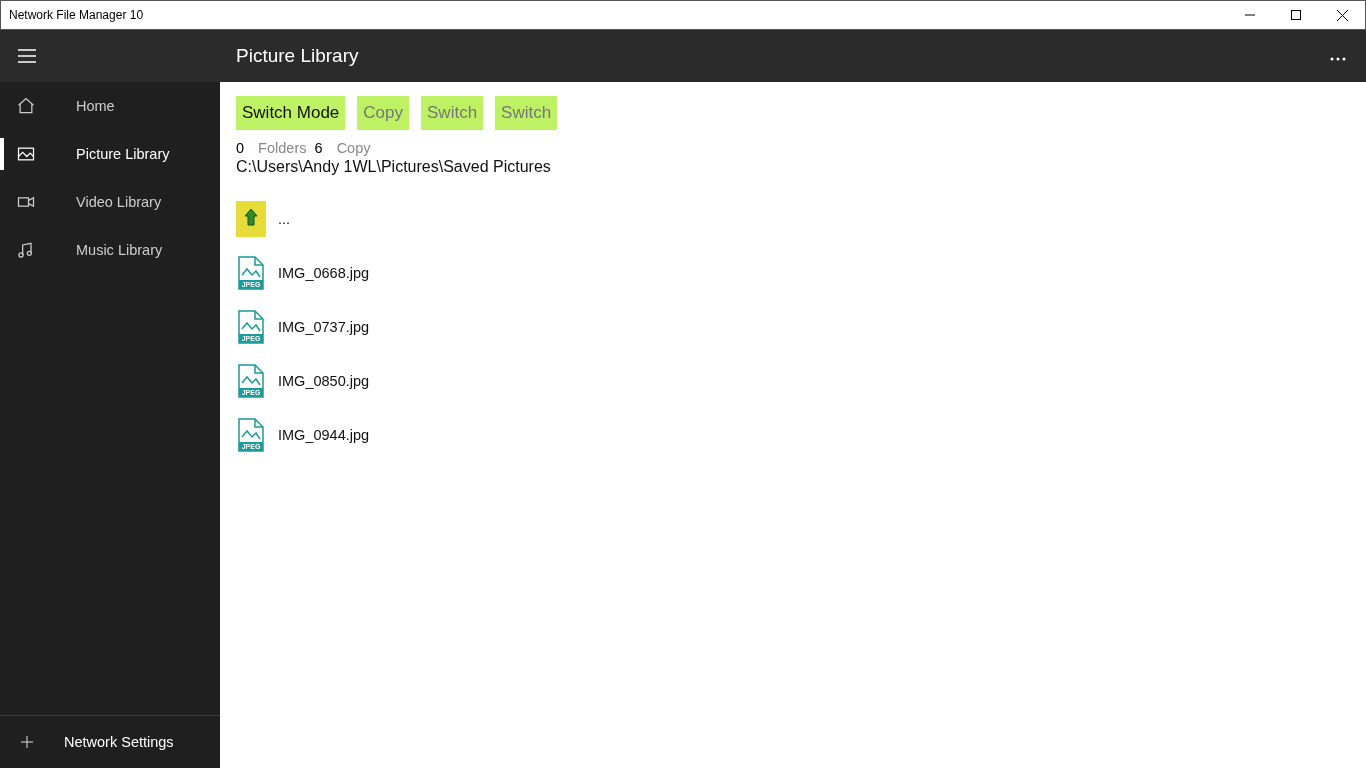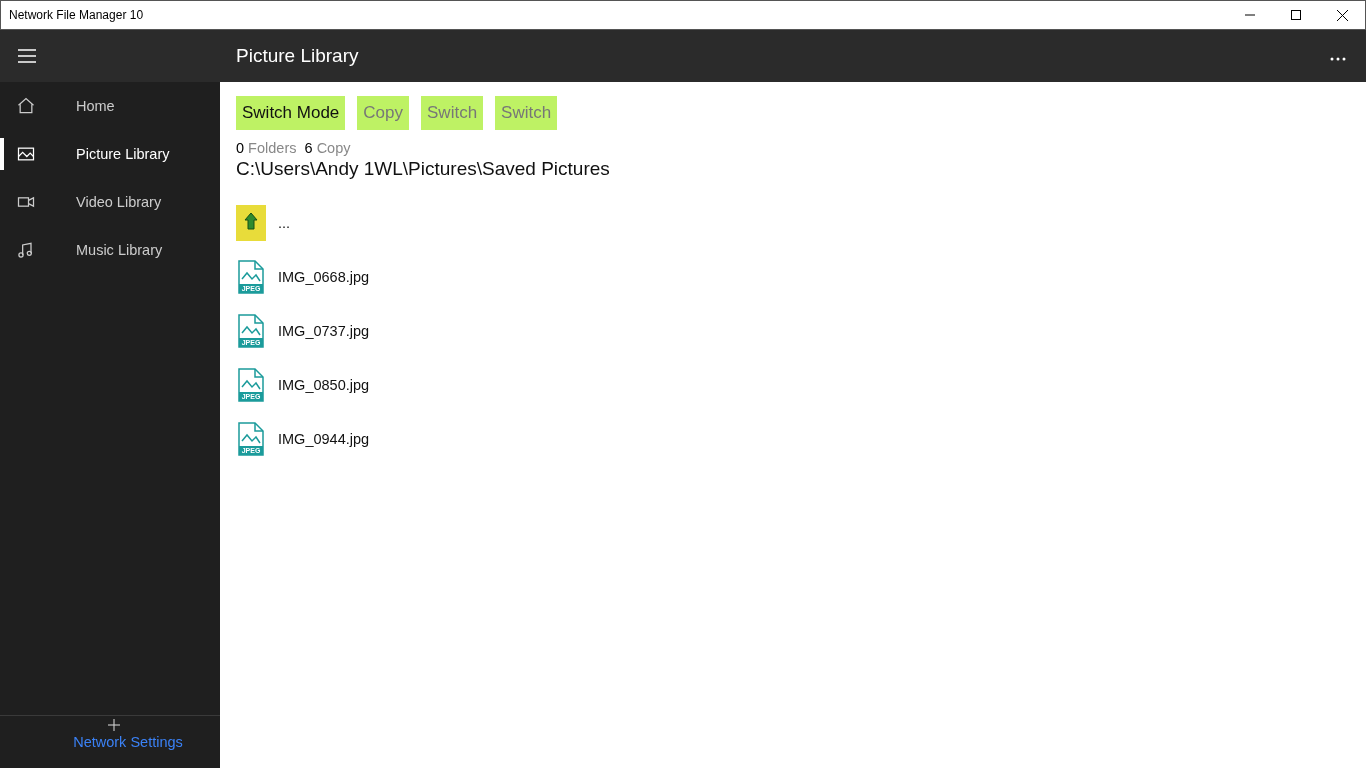--- a/index.html
+++ b/index.html
@@ -19,36 +19,36 @@
 .sidebar { width: 220px; background: #1f1f1f; color: #ccc; display: flex; flex-direction: column; }
 .hamburger { height: 52px; display: flex; align-items: center; padding-left: 18px; background: #2b2b2b; cursor: pointer; }
 .hamburger svg { stroke: #fff; }
 .nav { flex: 1; padding-top: 0; }
 .nav-item { height: 48px; display: flex; align-items: center; padding-left: 16px; cursor: pointer; color: #ccc; position: relative; }
 .nav-item.active { color: #fff; }
 .nav-item.active::before { content: ""; position: absolute; left: 0; top: 8px; bottom: 8px; width: 4px; background: #fff; }
 .nav-icon { width: 28px; display: flex; align-items: center; justify-content: flex-start; }
 .nav-label { font-size: 14.5px; margin-left: 32px; }
 .sidebar-footer { border-top: 1px solid #3a3a3a; }
-.footer-item { height: 52px; display: flex; align-items: center; padding-left: 18px; cursor: pointer; color: #3b82f6; flex-direction: column; }
+.footer-item { height: 52px; display: flex; align-items: center; padding-left: 18px; cursor: pointer; color: #ffffff; }
 .footer-item .nav-label { margin-left: 18px; }
 
 
 .main { flex: 1; background: #fff; display: flex; flex-direction: column; }
 .header { height: 52px; background: #2b2b2b; color: #fff; display: flex; align-items: center; justify-content: space-between; padding: 0 16px; }
 .header-title { font-size: 19px; font-weight: 400; }
 .header-more { cursor: pointer; padding: 4px; }
 
 .toolbar { padding: 14px 16px 0 16px; display: flex; gap: 12px; }
 .btn { background: #bef264; border: none; padding: 7px 6px; font-size: 17px; cursor: pointer; color: #111; }
 .btn.disabled { color: #777; cursor: default; }
 
 .counts { padding: 10px 16px 0 16px; font-size: 14.5px; }
-.counts .muted { color: #888; }
-.path { padding: 2px 16px 12px 16px; font-size: 19px; color: #111; }
+.counts .muted { color: #888; margin-left: 10px; }
+.path { padding: 2px 16px 12px 16px; font-size: 16px; color: #111; }
 
 .filelist { padding: 4px 16px; }
 .row { display: flex; align-items: center; height: 54px; cursor: pointer; }
 .row .icon { width: 30px; height: 36px; display: flex; align-items: center; justify-content: center; margin-right: 12px; }
 .row .name { font-size: 14.5px; color: #111; }
 
 
 .up-icon { width: 30px; height: 36px; background: #e8dc3a; display: flex; align-items: center; justify-content: center; }
 
 

